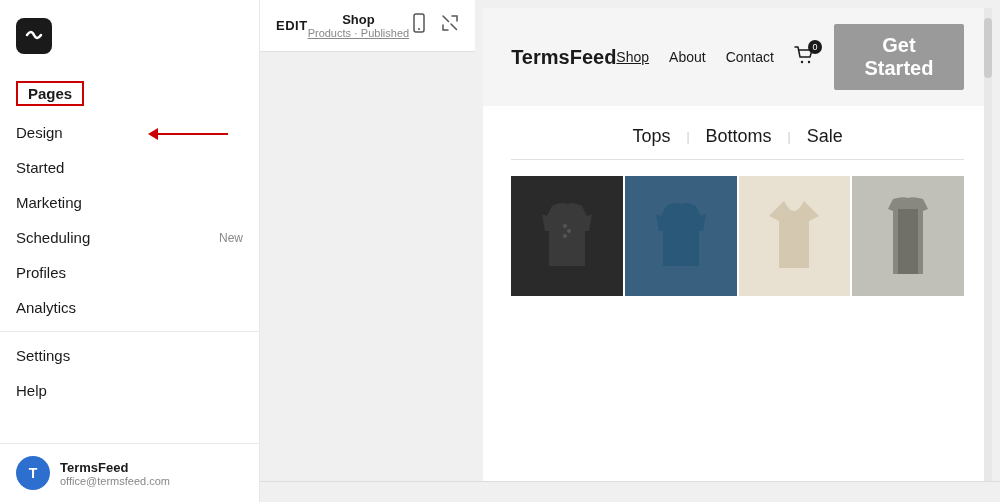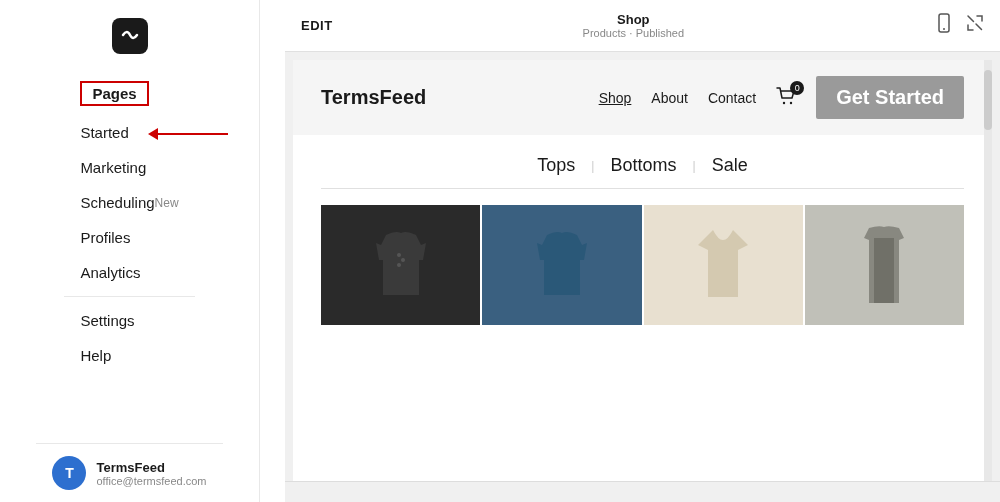--- a/index.html
+++ b/index.html
@@ -7,21 +7,20 @@
 
     
     .sidebar {
       width: 260px;
       min-width: 260px;
       background: #fff;
       display: flex;
       flex-direction: column;
       border-right: 1px solid #e8e8e8;
       height: 502px;
-      align-items: center;
     }
 
     .sidebar-logo {
       padding: 18px 16px 14px 16px;
       display: flex;
       align-items: center;
     }
 
     .logo-icon {
       width: 36px;
@@ -146,24 +145,23 @@
       height: 0;
       border-top: 6px solid transparent;
       border-bottom: 6px solid transparent;
       border-right: 10px solid #cc0000;
     }
 
     
     .main-area {
       flex: 1;
       display: flex;
-      flex-direction: column;
+      flex-direction: row;
       background: #f0f0f0;
       position: relative;
-      margin-left: 25px;
     }
 
     
     .top-bar {
       height: 52px;
       background: #fff;
       display: flex;
       align-items: center;
       justify-content: space-between;
       padding: 0 16px;
@@ -186,20 +184,21 @@
 
     .shop-title {
       font-size: 13px;
       font-weight: 600;
       color: #1a1a1a;
     }
 
     .shop-subtitle {
       font-size: 11px;
       color: #888;
+      text-decoration: underline;
     }
 
     .top-bar-right {
       display: flex;
       align-items: center;
       gap: 12px;
     }
 
     .mobile-icon {
       font-size: 18px;
@@ -408,20 +407,23 @@
       </span>
     </div>
   </div>
 
   <nav class="sidebar-nav">
 
     <div class="pages-item" style="position:relative;">
       <span class="pages-box">Pages</span>
     </div>
 
+    <div class="nav-item">
+      <span>Design</span>
+    </div>
     <div class="nav-item">
       <span>Started</span>
     </div>
     <div class="nav-item">
       <span>Marketing</span>
     </div>
     <div class="nav-item">
       <span>Scheduling</span>
       <span class="badge-new">New</span>
     </div>

